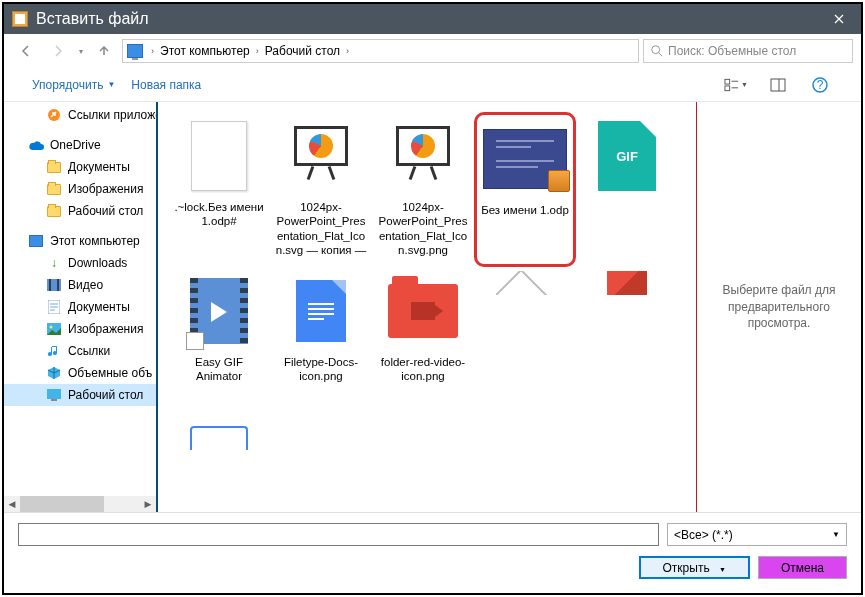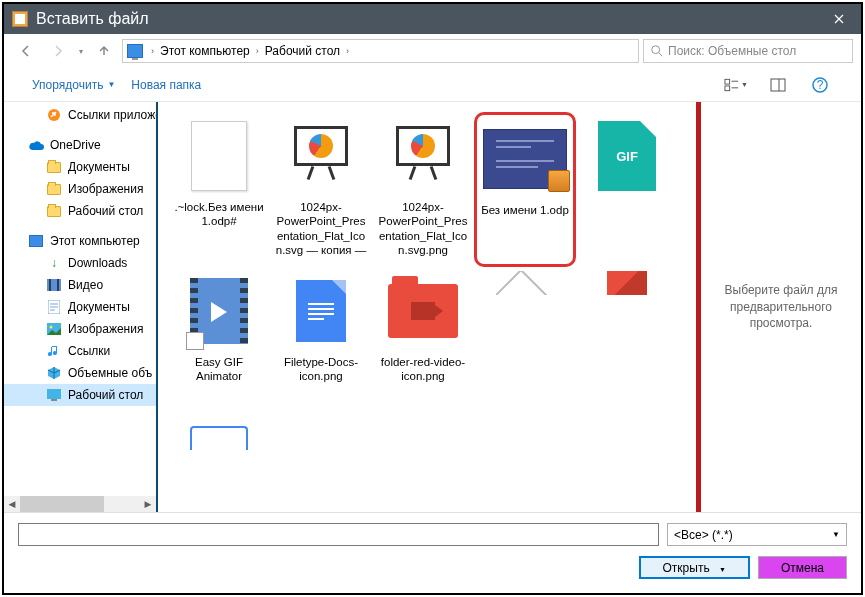--- a/index.html
+++ b/index.html
@@ -38,21 +38,21 @@
 .folder::before{content:"";position:absolute;top:-3px;left:0;width:6px;height:3px;background:#ffd96b;border:1px solid #d9a933;border-bottom:none}
 .onedrive{color:#0078d4}
 .pc-ico{width:14px;height:12px;background:#3a8ee6;border:1px solid #2a6db8}
 .dl-ico{color:#2c8f2c;font-weight:bold}
 .content{flex:1;display:flex}
 .files{flex:1;padding:10px 0 0 10px;display:flex;flex-wrap:wrap;align-content:flex-start;overflow:hidden}
 .file{width:102px;height:155px;display:flex;flex-direction:column;align-items:center;padding:4px;text-align:center;cursor:pointer}
 .file .thumb{width:90px;height:80px;display:flex;align-items:center;justify-content:center;margin-bottom:4px}
 .file .name{font-size:11.5px;line-height:1.25;word-break:break-word;max-height:56px;overflow:hidden}
 .file.highlight{border:3px solid #e03030;border-radius:10px}
-.preview{width:165px;border-left:5px solid #b91c1c;display:flex;align-items:center;justify-content:center;padding:10px;text-align:center;color:#666;font-size:12px;line-height:1.4}
+.preview{width:165px;border-left:1px solid #b91c1c;display:flex;align-items:center;justify-content:center;padding:10px;text-align:center;color:#666;font-size:12px;line-height:1.4}
 .bottom{border-top:1px solid #e0e0e0;padding:10px 14px 14px;display:flex;flex-direction:column;gap:10px}
 .row{display:flex;align-items:center;gap:8px}
 .row .lbl{width:185px;text-align:right}
 .fname{flex:1;height:23px;border:1px solid #7a7a7a;padding:0 6px}
 .filter{width:180px;height:23px;border:1px solid #adadad;display:flex;align-items:center;justify-content:space-between;padding:0 6px;cursor:pointer;background:#fff}
 .btns{display:flex;gap:8px;justify-content:flex-end}
 .btn{height:23px;padding:0 22px;border:1px solid #adadad;background:#d946ef;cursor:pointer}
 .btn.primary{border:2px solid #0078d4;background:#e5f1fb}
 .sb-scroll{position:absolute;bottom:0;left:0;right:0;height:16px;background:#f0f0f0;display:flex;align-items:center}
 .sb-scroll .track{flex:1;height:16px;background:#f0f0f0;position:relative}

